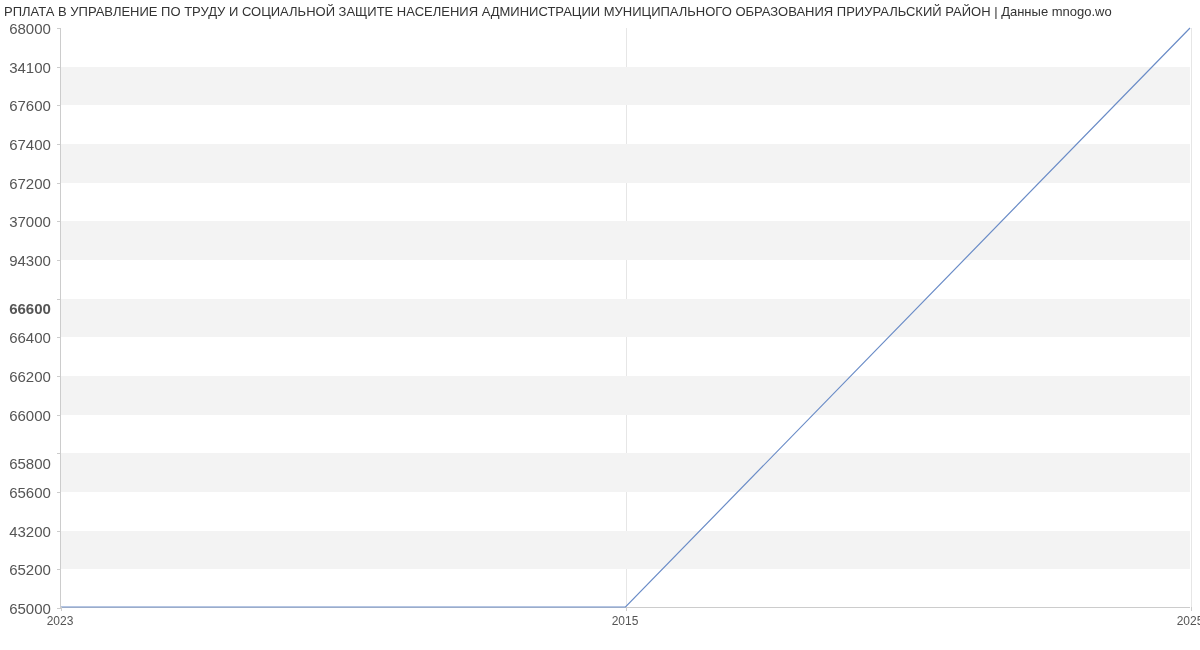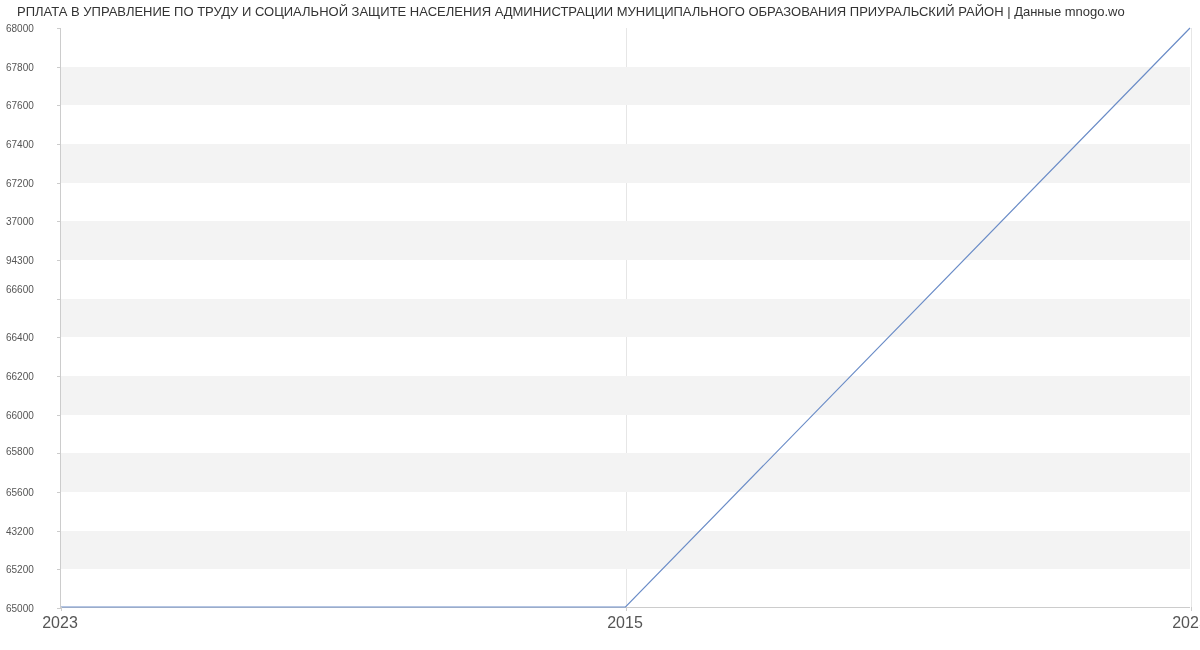--- a/index.html
+++ b/index.html
@@ -7,57 +7,57 @@
     .chart-container { width: 1200px; height: 650px; position: relative; }
     .chart-title {
       position: absolute;
       top: 4px;
       left: 0;
       right: 0;
       font-size: 13px;
       color: #333;
       white-space: nowrap;
       overflow: hidden;
-      padding-left: 17px;
+      padding-left: 4px;
     }
     .plot-area {
       position: absolute;
       left: 60px;
       top: 28px;
       width: 1130px;
       height: 580px;
       border-left: 1px solid #ccc;
       border-bottom: 1px solid #ccc;
     }
     .hband {
       position: absolute;
       left: 0;
       width: 100%;
       background: #f3f3f3;
     }
     .y-tick-label {
       position: absolute;
       right: 1146px;
-      font-size: 10px;
+      font-size: 15px;
       color: #555;
       transform: translateY(-50%);
-      text-align: left;
+      text-align: center;
       width: 48px;
     }
     .y-tick-mark {
       position: absolute;
       left: -4px;
       width: 4px;
       height: 1px;
       background: #ccc;
     }
     .x-tick-label {
       position: absolute;
       top: 614px;
-      font-size: 16px;
+      font-size: 12px;
       color: #555;
       transform: translateX(-50%);
     }
     .x-tick-mark {
       position: absolute;
       bottom: -4px;
       width: 1px;
       height: 4px;
       background: #ccc;
     }
@@ -110,28 +110,28 @@
       <div class="y-tick-mark" style="top: 38.6667px;"></div>
       <div class="y-tick-mark" style="top: 0px;"></div>
       <div class="x-tick-mark" style="left: 0px;"></div>
       <div class="x-tick-mark" style="left: 565px;"></div>
       <div class="x-tick-mark" style="left: 1130px;"></div>
     </div>
 <div class="y-tick-label" style="top: 608px;">65000</div>
     <div class="y-tick-label" style="top: 569.333px;">65200</div>
     <div class="y-tick-label" style="top: 530.667px;">43200</div>
     <div class="y-tick-label" style="top: 492px;">65600</div>
-    <div class="y-tick-label" style="top: 451px;">65800</div>
+    <div class="y-tick-label" style="top: 463px;">65800</div>
     <div class="y-tick-label" style="top: 414.667px;">66000</div>
     <div class="y-tick-label" style="top: 376px;">66200</div>
     <div class="y-tick-label" style="top: 337.333px;">66400</div>
-    <div class="y-tick-label" style="top: 289px;">66600</div>
+    <div class="y-tick-label" style="top: 308px; font-weight: bold;">66600</div>
     <div class="y-tick-label" style="top: 260px;">94300</div>
     <div class="y-tick-label" style="top: 221.333px;">37000</div>
     <div class="y-tick-label" style="top: 182.667px;">67200</div>
     <div class="y-tick-label" style="top: 144px;">67400</div>
     <div class="y-tick-label" style="top: 105.333px;">67600</div>
-    <div class="y-tick-label" style="top: 66.6667px;">67800</div>
+    <div class="y-tick-label" style="top: 66.6667px;">34100</div>
     <div class="y-tick-label" style="top: 28px;">68000</div>
     <div class="x-tick-label" style="left: 60px;">2023</div>
     <div class="x-tick-label" style="left: 625px;">2015</div>
     <div class="x-tick-label" style="left: 1190px;">2025</div>
   </div>
 
 </body></html>

